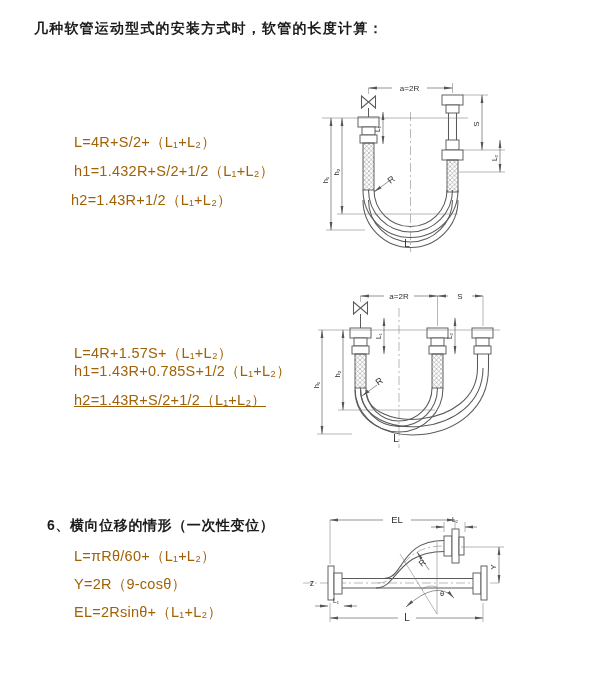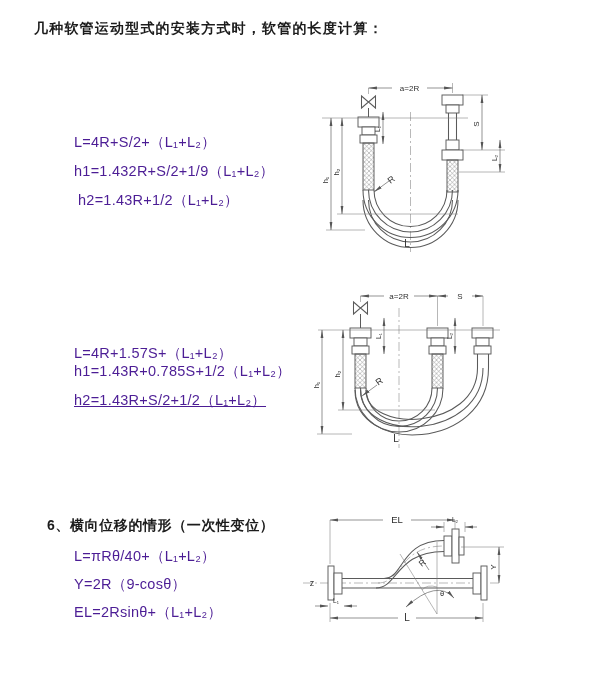--- a/index.html
+++ b/index.html
@@ -1,47 +1,47 @@
 <!DOCTYPE html>
 <html><head>
 <meta charset="utf-8">
 <style>
   html,body{margin:0;padding:0;background:#ffffff;}
   .page{position:relative;width:600px;height:675px;background:#ffffff;overflow:hidden;
         font-family:"Liberation Sans","DejaVu Sans",sans-serif;color:#1c1c1c;border-radius:20px;}
   .t{position:absolute;white-space:pre;}
   .title{font-size:14px;font-weight:bold;letter-spacing:1.2px;}
   .head{font-size:14px;font-weight:bold;letter-spacing:0.6px;}
-  .formula{font-size:14.5px;font-weight:normal;letter-spacing:0.25px;color:#4c1d95;}
+  .formula{font-size:14.5px;font-weight:normal;letter-spacing:0.25px;color:#a16207;}
   svg{position:absolute;overflow:visible;}
   .geo{stroke:#5a5a5a;fill:none;stroke-width:1.05;}
   .geof{stroke:#5a5a5a;fill:#ffffff;stroke-width:0.95;}
   .hat1{stroke:#5a5a5a;stroke-width:0.95;}
   .dim{stroke:#666666;fill:none;stroke-width:0.7;}
   .thin{stroke:#7a7a7a;fill:none;stroke-width:0.55;}
   .cl{stroke:#8a8a8a;fill:none;stroke-width:0.6;stroke-dasharray:9 3 2 3;}
   .lbl{fill:#2e2e2e;font-family:"Liberation Sans","DejaVu Sans",sans-serif;}
 </style>
 </head>
 <body>
 
 <div class="page">
 
   <div class="t title" style="left:34px;top:20px;">几种软管运动型式的安装方式时，软管的长度计算：</div>
 
   <div class="t formula" style="left:74px;top:133px;">L=4R+S/2+（L₁+L₂）</div>
-  <div class="t formula" style="left:74px;top:162px;">h1=1.432R+S/2+1/9（L₁+L₂）</div>
-  <div class="t formula" style="left:78px;top:191px;">h2=1.43R+1/2（L₁+L₂）</div>
+  <div class="t formula" style="left:74px;top:162px;">h1=1.432R+S/2+1/2（L₁+L₂）</div>
+  <div class="t formula" style="left:71px;top:191px;">h2=1.43R+1/2（L₁+L₂）</div>
 
   <div class="t formula" style="left:74px;top:333px;margin-top:11px;">L=4R+1.57S+（L₁+L₂）</div>
   <div class="t formula" style="left:74px;top:362px;">h1=1.43R+0.785S+1/2（L₁+L₂）</div>
   <div class="t formula" style="left:74px;top:391px;text-decoration:underline;">h2=1.43R+S/2+1/2（L₁+L₂）</div>
 
   <div class="t head" style="left:47px;top:517px;">6、横向位移的情形（一次性变位）</div>
-  <div class="t formula" style="left:74px;top:547px;">L=πRθ/40+（L₁+L₂）</div>
+  <div class="t formula" style="left:74px;top:547px;">L=πRθ/60+（L₁+L₂）</div>
   <div class="t formula" style="left:74px;top:575px;">Y=2R（9-cosθ）</div>
   <div class="t formula" style="left:74px;top:603px;">EL=2Rsinθ+（L₁+L₂）</div>
 
   <svg style="left:310px;top:70px;" width="290" height="196" viewBox="310 70 290 196">
     <defs>
       <pattern id="xh1" width="4.5" height="4.5" patternUnits="userSpaceOnUse">
         <path d="M0,4.5 L4.5,0 M0,0 L4.5,4.5" stroke="#8a8a8a" stroke-width="0.5"></path>
       </pattern>
       <marker id="ar1" viewBox="0 0 10 10" refX="9.3" refY="5" markerWidth="13" markerHeight="13" orient="auto-start-reverse">
         <path d="M0,3.4 L9.5,5 L0,6.6 Z" fill="#555"></path>

